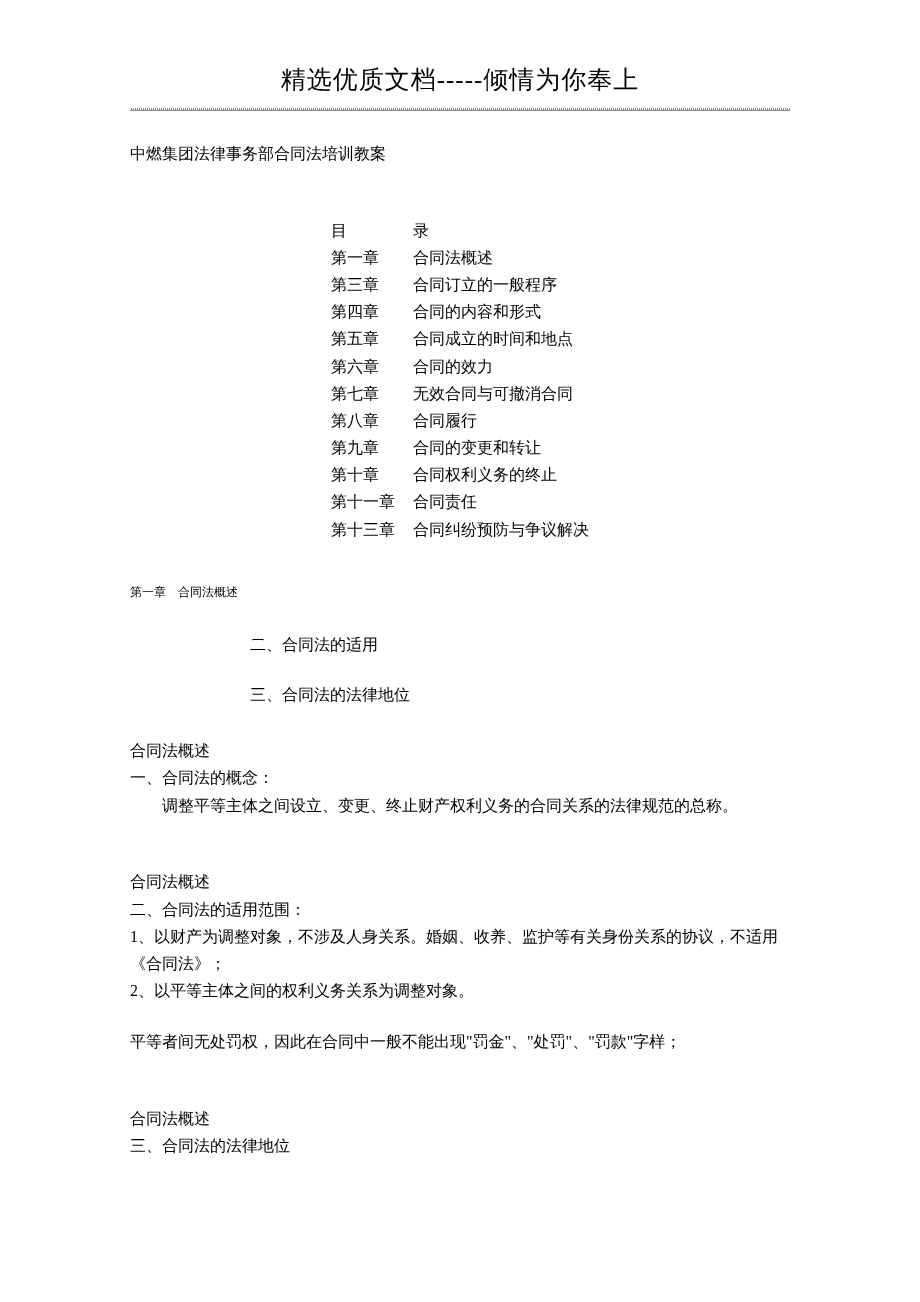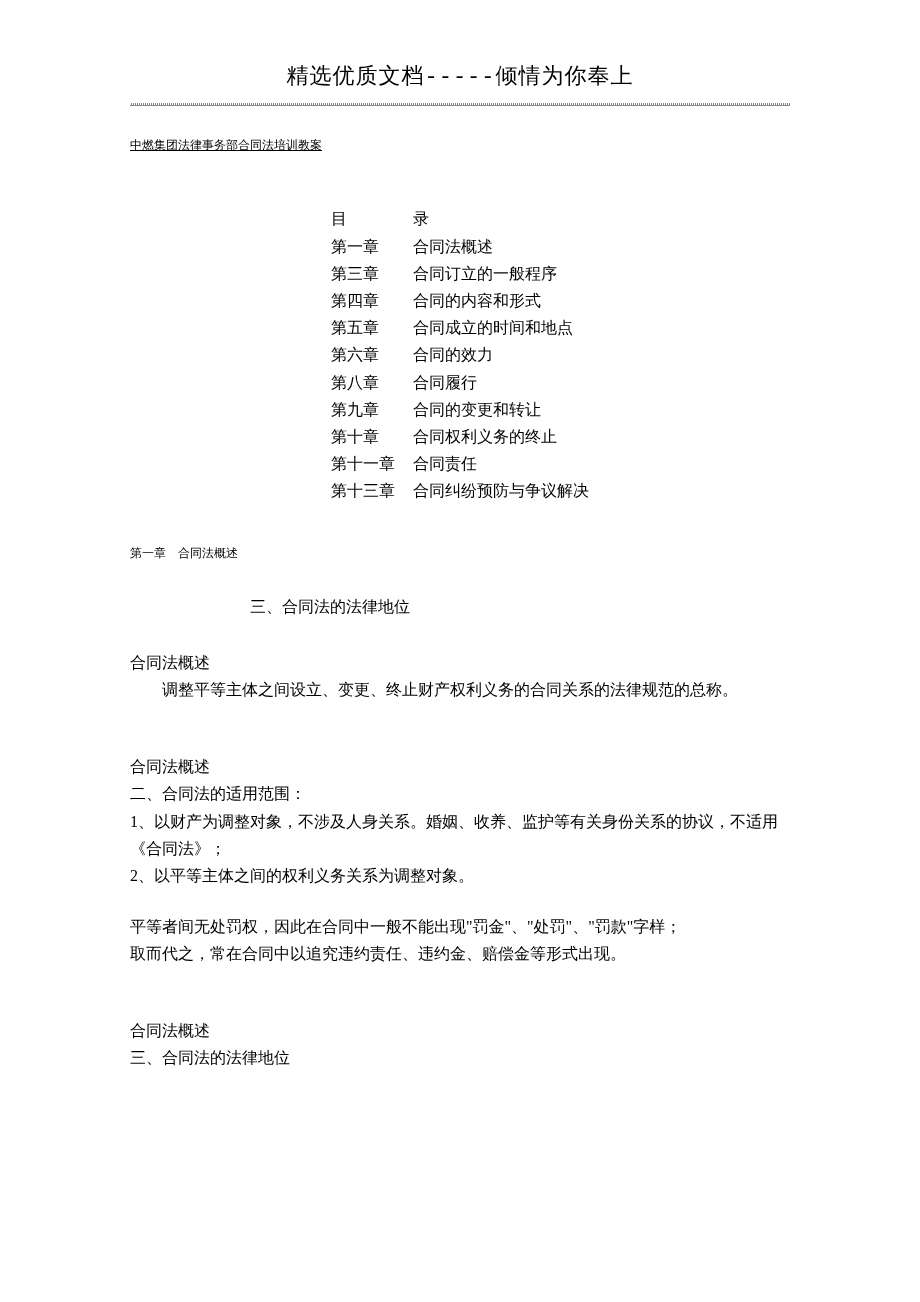--- a/index.html
+++ b/index.html
@@ -7,45 +7,43 @@
       font-family: "SimSun", "宋体", serif;
       font-size: 16px;
       line-height: 1.6;
       color: #000;
       background: #fff;
       width: 920px;
       padding: 60px 130px 40px 130px;
     }
     .page-header {
       text-align: center;
-      font-size: 22px;
+      font-size: 25px;
       margin-bottom: 8px;
       letter-spacing: 1px;
-      font-family: Liberation Mono, monospace;
     }
     .header-rule {
       border: none;
       height: 3px;
       margin-bottom: 30px;
       background: repeating-linear-gradient(to right, transparent 0, transparent 1px, #888 1px, #888 2px);
       position: relative;
     }
     .header-rule::after {
       content: "";
       position: absolute;
       left: 0;
       right: 0;
       top: 2px;
       height: 1px;
       background: #888;
     }
     .doc-title {
       margin-bottom: 50px;
-      font-size: 12px;
-      text-decoration: underline;
+      font-size: 16px;
     }
     .toc {
       margin: 0 auto 40px auto;
       width: fit-content;
     }
     .toc-row {
       display: flex;
       line-height: 1.7;
     }
     .toc-chap {
@@ -106,20 +104,24 @@
     </div>
   <div class="toc-row">
       <span class="toc-chap">第五章</span>
       <span class="toc-title">合同成立的时间和地点</span>
     </div>
   <div class="toc-row">
       <span class="toc-chap">第六章</span>
       <span class="toc-title">合同的效力</span>
     </div>
   <div class="toc-row">
+      <span class="toc-chap">第七章</span>
+      <span class="toc-title">无效合同与可撤消合同</span>
+    </div>
+  <div class="toc-row">
       <span class="toc-chap">第八章</span>
       <span class="toc-title">合同履行</span>
     </div>
   <div class="toc-row">
       <span class="toc-chap">第九章</span>
       <span class="toc-title">合同的变更和转让</span>
     </div>
   <div class="toc-row">
       <span class="toc-chap">第十章</span>
       <span class="toc-title">合同权利义务的终止</span>
@@ -130,40 +132,41 @@
     </div>
   <div class="toc-row">
       <span class="toc-chap">第十三章</span>
       <span class="toc-title">合同纠纷预防与争议解决</span>
     </div>
 </div>
 
 <div class="section-heading">第一章　合同法概述</div>
 
 <div class="sub-points">
+  <p>二、合同法的适用</p>
   <p>三、合同法的法律地位</p>
 </div>
 
 <div class="body-block">
   <p>合同法概述</p>
+  <p>一、合同法的概念：</p>
   <p class="indent">调整平等主体之间设立、变更、终止财产权利义务的合同关系的法律规范的总称。</p>
 </div>
 
 <br>
 
 <div class="body-block">
   <p>合同法概述</p>
   <p>二、合同法的适用范围：</p>
   <p>1、以财产为调整对象，不涉及人身关系。婚姻、收养、监护等有关身份关系的协议，不适用《合同法》；</p>
   <p>2、以平等主体之间的权利义务关系为调整对象。</p>
 </div>
 
 <div class="body-block">
   <p>平等者间无处罚权，因此在合同中一般不能出现"罚金"、"处罚"、"罚款"字样；</p>
-  <p>取而代之，常在合同中以追究违约责任、违约金、赔偿金等形式出现。</p>
 </div>
 
 <br>
 
 <div class="body-block">
   <p>合同法概述</p>
   <p>三、合同法的法律地位</p>
 </div>
 
 

